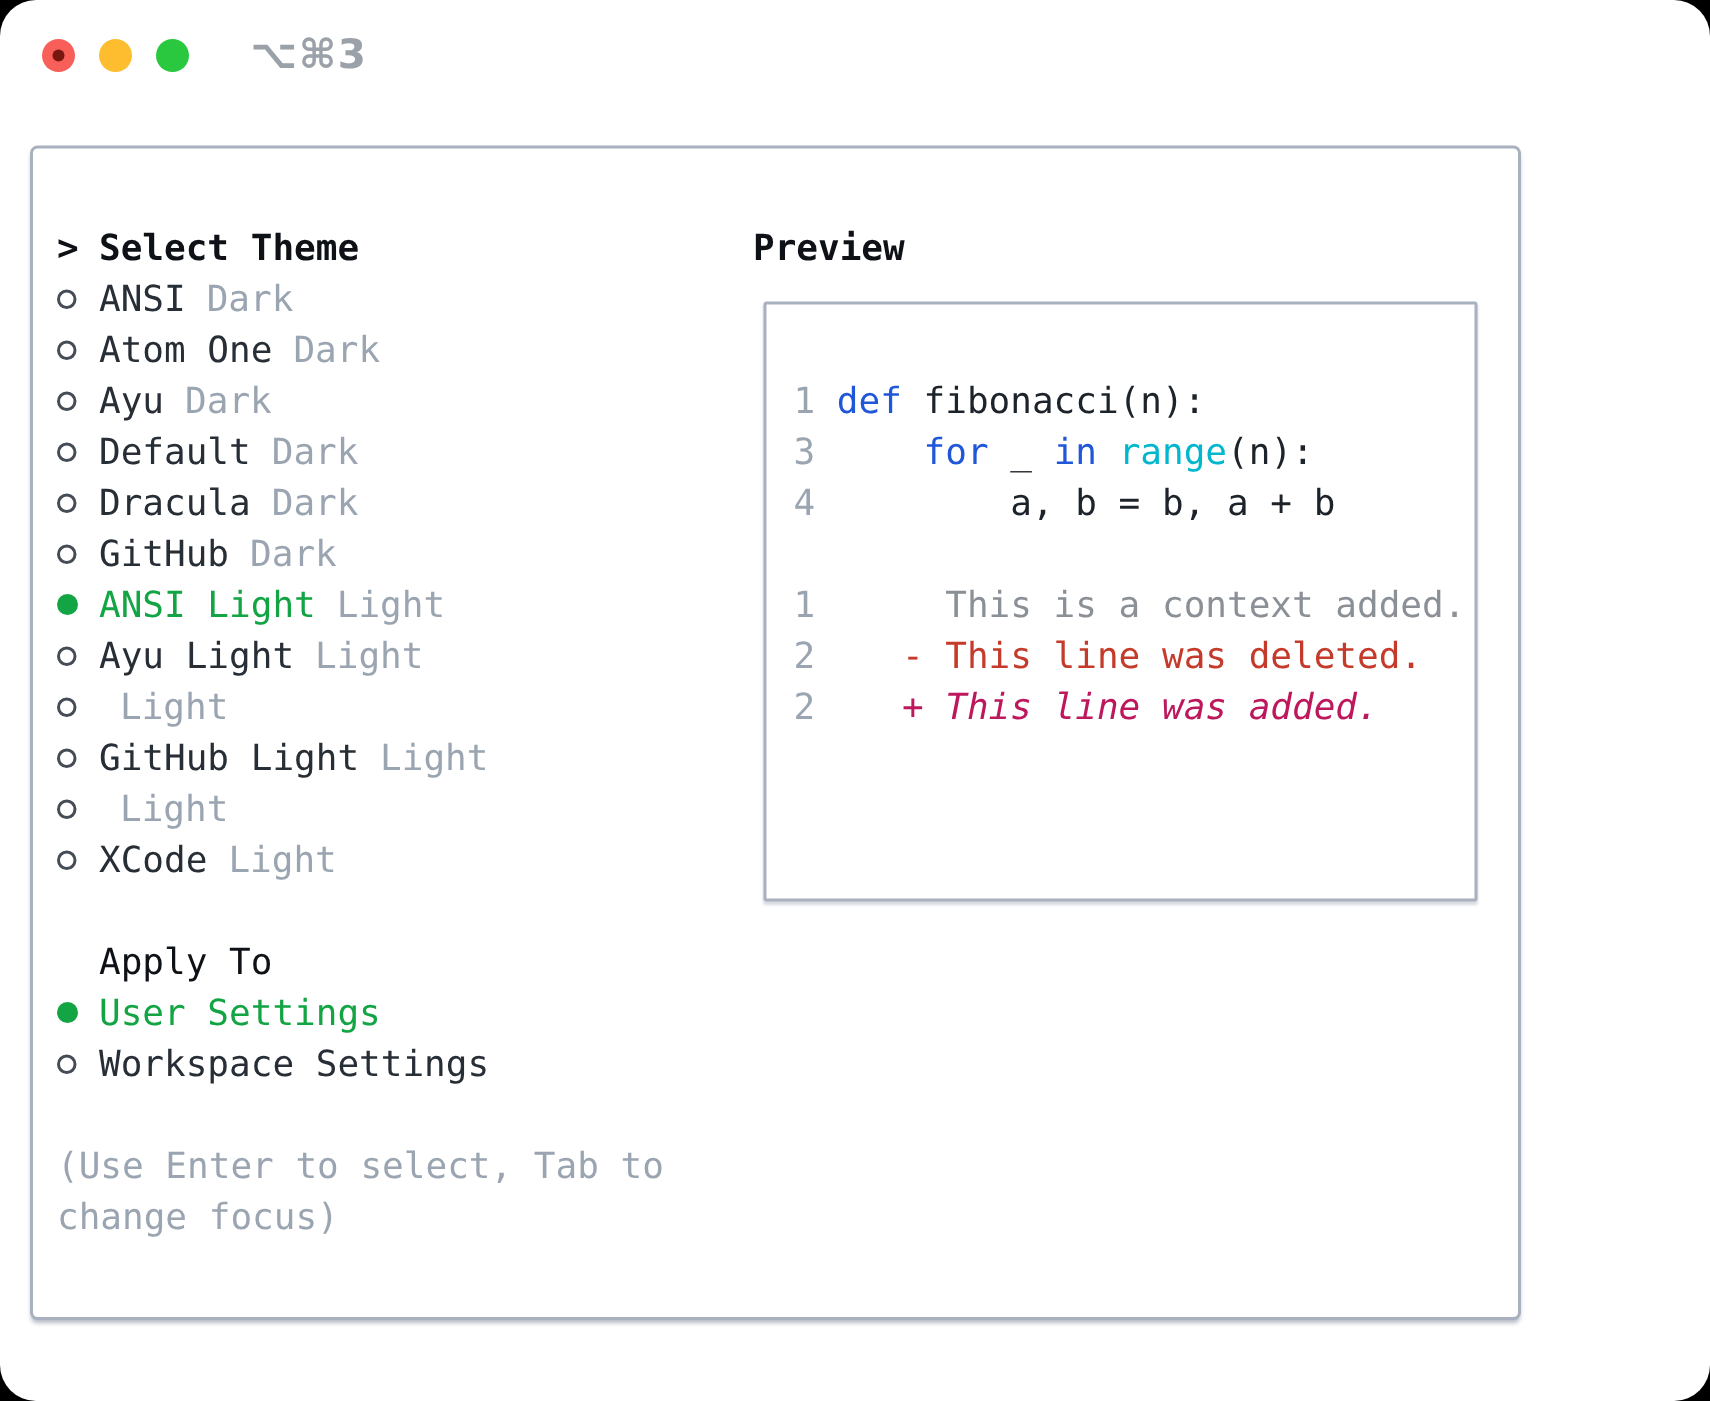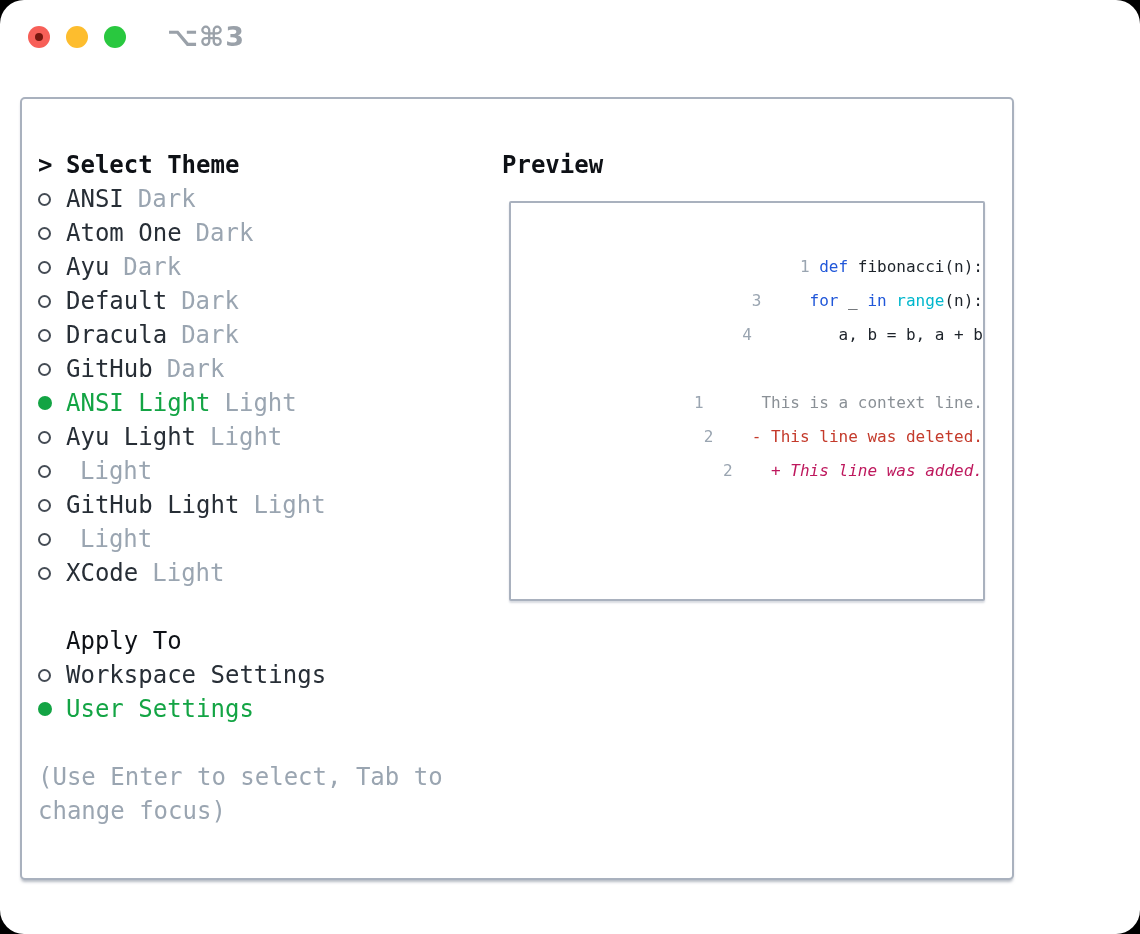--- a/index.html
+++ b/index.html
@@ -41,21 +41,21 @@
   .spacer{height:34px;}
   .hint{width:460px;color:var(--muted);line-height:34px;white-space:normal;}
   
   .preview-title{position:absolute;left:502px;top:148px;height:34px;line-height:34px;font-size:24px;font-weight:bold;color:var(--header);}
   .preview-box{
     position:absolute;left:509px;top:201px;width:476px;height:400px;box-sizing:border-box;
     border:2px solid var(--border);background:#fff;border-radius:2px;
     padding:47px 0 0 18px;overflow:hidden;
     box-shadow:0 2px 2px rgba(140,150,165,.35);
   }
-  .code-line{height:34px;line-height:34px;font-size:16px;white-space:pre;text-align:right;}
+  .code-line{height:34px;line-height:34px;font-size:24px;white-space:pre;}
   #diff-block{margin-top:34px;}
 </style>
 </head>
 <body>
 
 <div class="window">
 
   <div class="titlebar">
     <span class="dot red"></span>
     <span class="dot yellow"></span>
@@ -83,35 +83,35 @@
         <div class="row"><span class="marker"><span class="circle"></span></span><span style="color: rgb(39, 46, 54);">GitHub Light</span><span class="tag">Light</span></div>
         <div class="row"><span class="marker"><span class="circle"></span></span><span class="tag">Light</span></div>
         <div class="row"><span class="marker"><span class="circle"></span></span><span style="color: rgb(39, 46, 54);">XCode</span><span class="tag">Light</span></div>
       </div>
     <div class="spacer"></div>
     <div class="row">
       <span class="marker"></span>
       <span class="header-text2">Apply To</span>
     </div>
     <div id="apply-list">
+        <div class="row"><span class="marker"><span class="circle filled"></span></span><span style="color: rgb(19, 164, 68);">User Settings</span></div>
         <div class="row"><span class="marker"><span class="circle"></span></span><span style="color: rgb(39, 46, 54);">Workspace Settings</span></div>
-        <div class="row"><span class="marker"><span class="circle filled"></span></span><span style="color: rgb(19, 164, 68);">User Settings</span></div>
       </div>
     <div class="spacer"></div>
     <div class="hint">(Use Enter to select, Tab to change focus)</div>
   </div>
 
   <div class="preview-title">Preview</div>
 
   <div class="preview-box">
     <div id="code-block">
         <div class="code-line"><span style="color: rgb(154, 165, 177);">1 </span><span style="color: rgb(32, 87, 217);">def</span><span style="color: rgb(29, 35, 42);"> fibonacci(n):</span></div>
         <div class="code-line"><span style="color: rgb(154, 165, 177);">3 </span><span style="color: rgb(29, 35, 42);">    </span><span style="color: rgb(32, 87, 217);">for</span><span style="color: rgb(29, 35, 42);"> _ </span><span style="color: rgb(32, 87, 217);">in</span><span style="color: rgb(29, 35, 42);"> </span><span style="color: rgb(0, 183, 205);">range</span><span style="color: rgb(29, 35, 42);">(n):</span></div>
         <div class="code-line"><span style="color: rgb(154, 165, 177);">4 </span><span style="color: rgb(29, 35, 42);">        a, b = b, a + b</span></div>
       </div>
     <div id="diff-block">
-        <div class="code-line"><span style="color: rgb(154, 165, 177);">1</span><span style="color: rgb(138, 144, 150);">      This is a context line.</span></div>
+        <div class="code-line"><span style="color: rgb(154, 165, 177);">1</span><span style="color: rgb(138, 144, 150);">      This is a context added.</span></div>
         <div class="code-line"><span style="color: rgb(154, 165, 177);">2</span><span style="color: rgb(196, 58, 43);">    - This line was deleted.</span></div>
         <div class="code-line"><span style="color: rgb(154, 165, 177);">2</span><span style="color: #be185d; font-style: italic;">    + This line was added.</span></div>
       </div>
   </div>
 
 </div>
 
 </body></html>

